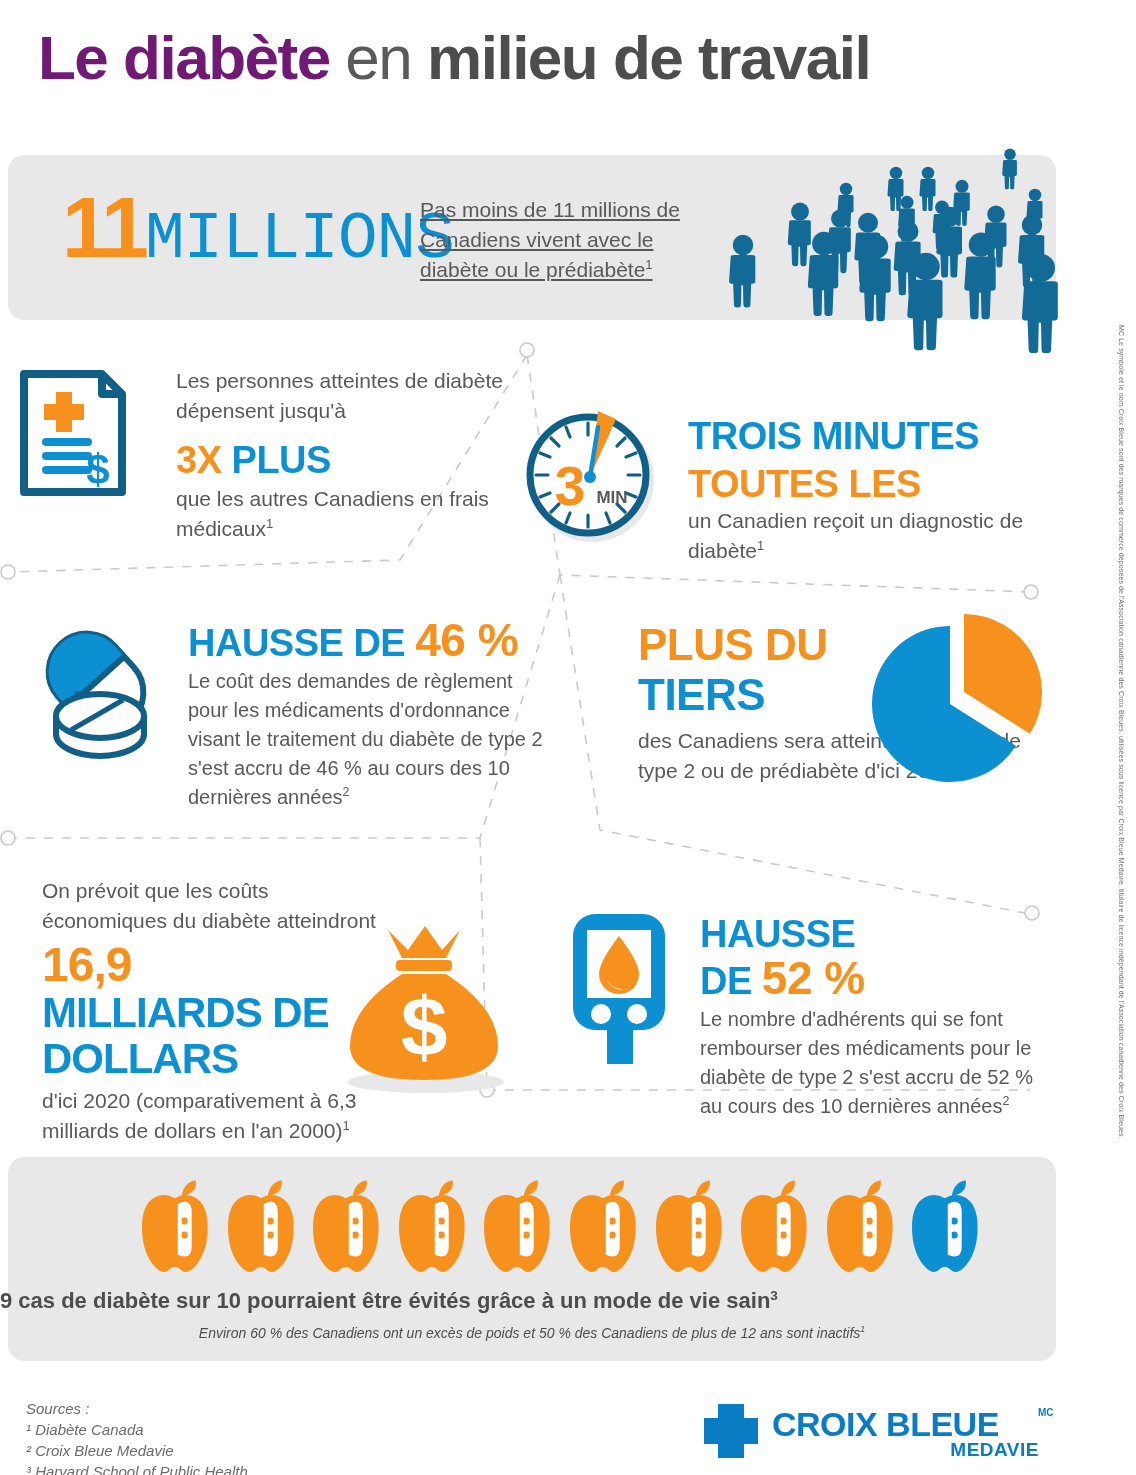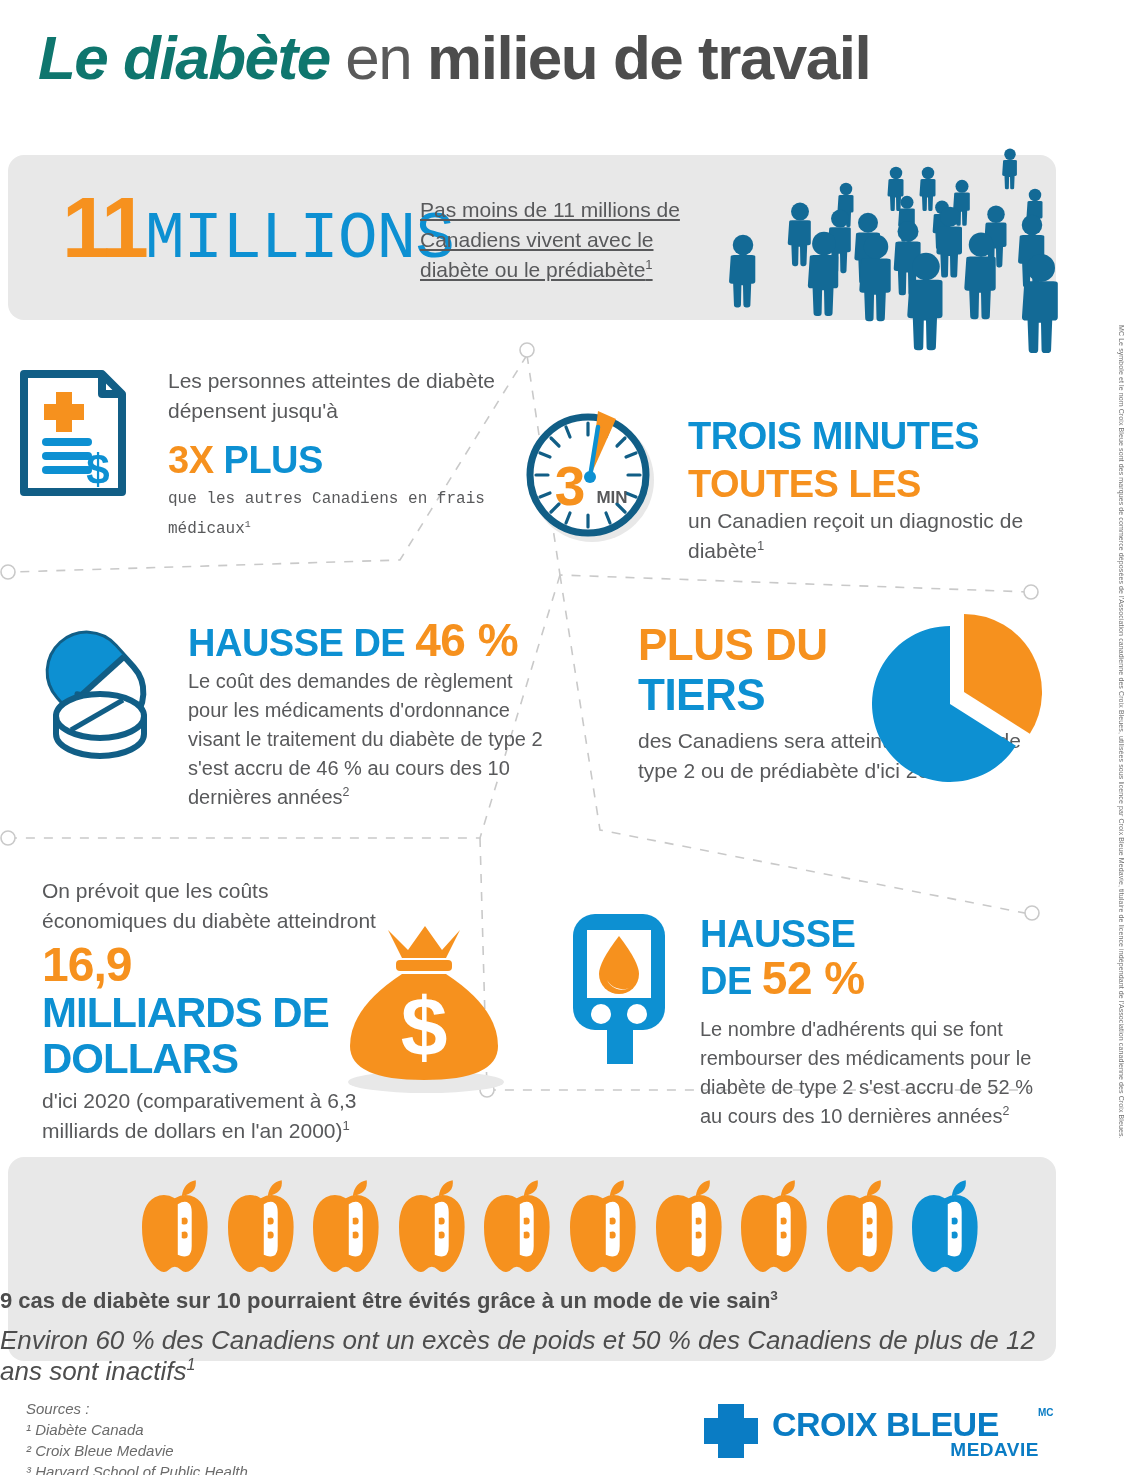--- a/index.html
+++ b/index.html
@@ -10,21 +10,21 @@
     overflow: hidden;
   }
   #page { position: relative; width: 1136px; height: 1475px; background:#fff; }
 
   
   .title {
     position: absolute; left: 38px; top: 22px;
     font-size: 62px; font-weight: 700; letter-spacing: -1.5px;
     white-space: nowrap;
   }
-  .title .t-blue { color: #0f766e; font-style: italic; }
+  .title .t-blue { color: #701a75; }
   .title .t-en   { color: #5a5a5a; font-weight: 400; }
   .title .t-grey { color: #4d4d4d; font-weight: 700; }
 
   
   .panel {
     position: absolute;
     background: #e8e8e8;
     border-radius: 16px;
   }
   #panel-top    { left: 8px;  top: 155px;  width: 1048px; height: 165px; }
@@ -72,22 +72,22 @@
 
   
   #apples { position: absolute; left: 140px; top: 1180px; width: 840px; height: 92px;
             display: flex; gap: 16px; }
 
   #apple-line1 {
     position: absolute; left: 0; top: 1288px; width: 1064px; text-align: left;
     font-size: 22px; font-weight: 700; color: #4d4d4d;
   }
   #apple-line2 {
-    position: absolute; left: 0; top: 1325px; width: 1064px; text-align: left;
-    font-size: 26px; font-style: italic; color: #4d4d4d; font-weight: 400;
+    position: absolute; left: 0; top: 1325px; width: 1064px; text-align: center;
+    font-size: 14px; font-style: italic; color: #4d4d4d; font-weight: 400;
   }
 
   
   #sources {
     position: absolute; left: 26px; top: 1398px;
     font-size: 15px; line-height: 21px; color: #6b6b6b; font-style: italic;
   }
   #logo { position: absolute; left: 700px; top: 1400px; width: 370px; height: 60px; }
 
   
@@ -176,26 +176,26 @@
     <svg viewBox="0 0 110 130" width="110" height="130">
       <path d="M6,6 h78 l20,20 v98 h-98 z" fill="#ffffff" stroke="#115E86" stroke-width="8" stroke-linejoin="round"></path>
       <path d="M84,6 v20 h20" fill="none" stroke="#115E86" stroke-width="8" stroke-linejoin="round"></path>
       <path d="M38,24 h16 v12 h12 v16 h-12 v12 h-16 v-12 h-12 v-16 h12 z" fill="#f6911e"></path>
       <rect x="24" y="70" width="50" height="8" rx="4" fill="#0d90d2"></rect>
       <rect x="24" y="84" width="50" height="8" rx="4" fill="#0d90d2"></rect>
       <rect x="24" y="98" width="50" height="8" rx="4" fill="#0d90d2"></rect>
       <text x="80" y="116" font-family="'Liberation Sans',sans-serif" font-size="42" font-weight="700" fill="#0d90d2" text-anchor="middle">$</text>
     </svg>
   </div>
-  <div class="blk" style="left:168px; top:366px; width:330px;">
+  <div class="blk" style="left:176px; top:366px; width:330px;">
     <div class="lead-txt">Les personnes atteintes de diabète dépensent jusqu'à</div>
     <div class="head-lg" style="margin:12px 0 2px;">
       <span class="orange">3X </span><span class="blue">PLUS</span>
     </div>
-    <div class="body-txt" style="font-size:16px;line-height:30px;font-family:Liberation Mono, monospace;">
+    <div class="body-txt" style="font-size:21px;line-height:30px;">
       <span>que les autres Canadiens en frais médicaux</span><sup>1</sup>
     </div>
   </div>
 
   <div class="blk" style="left:520px; top:405px; width:150px; height:145px;">
     <svg viewBox="0 0 150 145" width="150" height="145">
       <circle cx="72" cy="75" r="62" fill="#e8e8e8"></circle>
       <circle cx="68" cy="70" r="58" fill="#ffffff" stroke="#115E86" stroke-width="7"></circle>
       <g stroke="#115E86" stroke-width="3.2" stroke-linecap="round">
         <line x1="68" y1="18" x2="68" y2="30"></line>
@@ -297,21 +297,21 @@
       <rect x="22" y="20" width="64" height="68" fill="#ffffff"></rect>
       <path d="M54,26 q-20,26 -20,38 a20,20 0 0 0 40,0 q0,-12 -20,-38 z" fill="#f6911e"></path>
       <path d="M42,70 a16,16 0 0 0 22,8 a18,18 0 0 1 -22,-8 z" fill="#ffffff"></path>
       <circle cx="36" cy="104" r="10" fill="#ffffff"></circle>
       <circle cx="72" cy="104" r="10" fill="#ffffff"></circle>
       <rect x="42" y="120" width="26" height="34" fill="#0d90d2"></rect>
     </svg>
   </div>
   <div class="blk" style="left:700px; top:912px; width:360px;">
     <div class="head-lg blue">HAUSSE</div>
-    <div class="head-lg" style="margin-bottom:12px;">
+    <div class="head-lg" style="margin-bottom:2px;">
       <span class="blue">DE </span><span class="orange" style="font-size:46px;">52 %</span>
     </div>
     <div class="body-txt">
       <span>Le nombre d'adhérents qui se font rembourser des médicaments pour le diabète de type 2 s'est accru de 52 % au cours des 10 dernières années</span><sup>2</sup>
     </div>
   </div>
 
   <div class="panel" id="panel-bottom"></div>
 
   <div id="apples">

